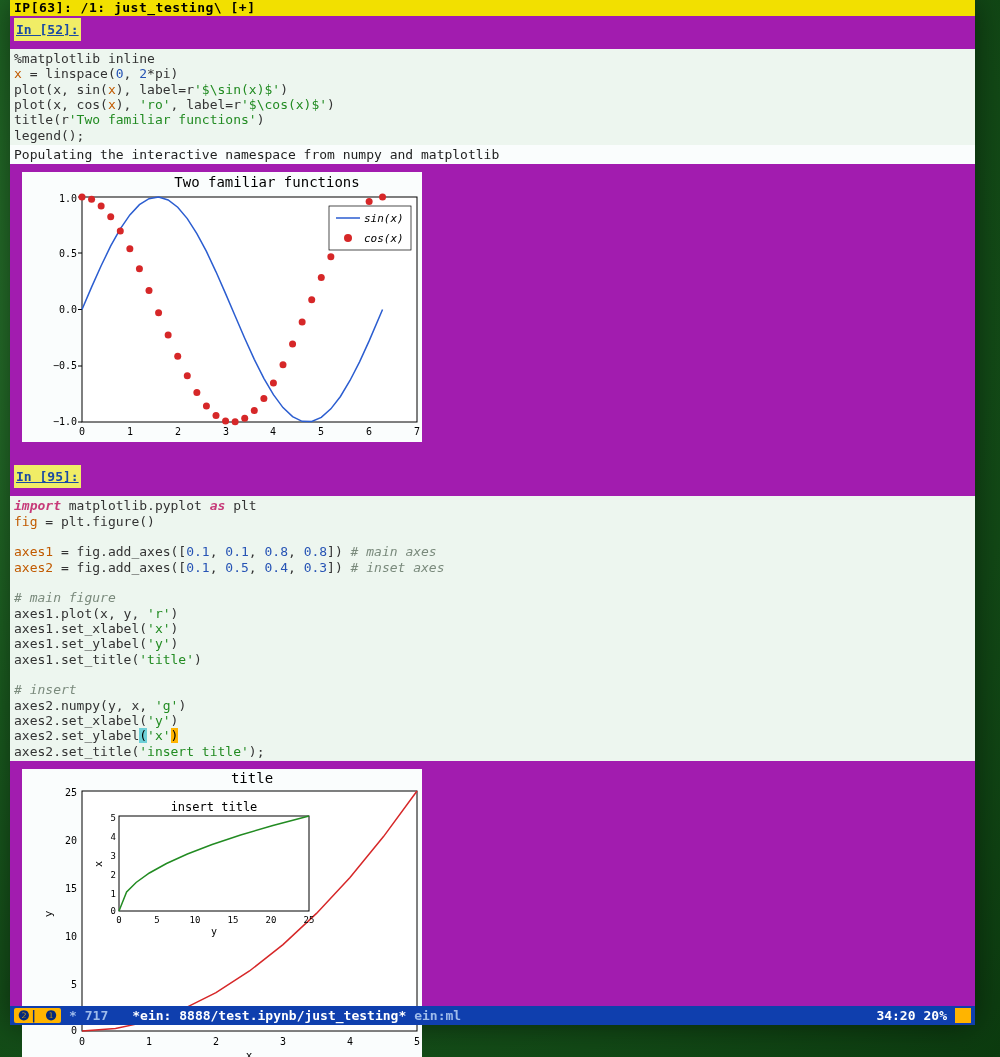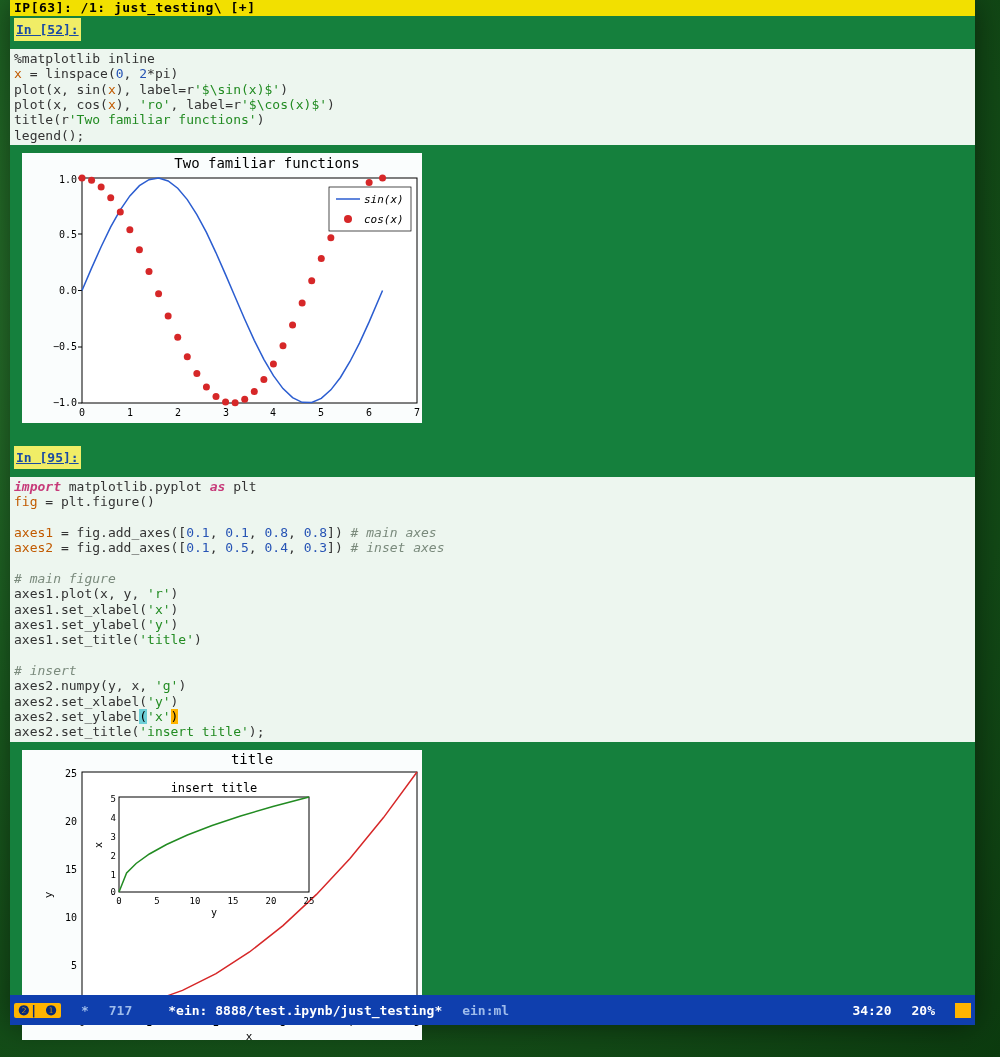--- a/index.html
+++ b/index.html
@@ -18,21 +18,21 @@
     background:
       radial-gradient(circle at 20% 30%, #2e7d32 0%, #1b5e20 40%, #0c3b0f 100%),
       radial-gradient(circle at 80% 70%, #2e7d32 0%, #1b5e20 40%, #0c3b0f 100%);
   }
   .window {
     position: absolute;
     left: 10px;
     top: 0;
     width: 965px;
     height: 1025px;
-    background: #15803d;
+    background: #a21caf;
     box-shadow: 0 0 30px rgba(0,0,0,0.5);
   }
   .titlebar {
     background: #f2e000;
     color: #000;
     font-weight: bold;
     padding: 0 4px;
     height: 16px;
     line-height: 16px;
     letter-spacing: 0.5px;
@@ -77,29 +77,29 @@
   }
   .hl-paren {
     background: #6ed0d8;
     color: #000;
   }
   .modeline {
     position: absolute;
     bottom: 0;
     left: 0;
     right: 0;
-    height: 30px;
+    height: 19px;
     background: #0f3fae;
     color: #9fbceb;
     display: flex;
     align-items: center;
     font-size: 13px;
     font-weight: bold;
     padding: 0 4px;
-    gap: 20px;
+    gap: 8px;
   }
   .modeline .ind {
     background: #ffb400;
     color: #062a7a;
     padding: 0 4px;
     border-radius: 2px;
   }
   .modeline .buf { color: #fff; margin-left: 16px; }
   .modeline .mode { color: #9fbceb; }
   .modeline .spacer { flex: 1; }
@@ -118,20 +118,21 @@
   <div class="titlebar">IP[63]: /1: just_testing\ [+]</div>
 
   <div>
     <span class="cell-prompt">In [52]:</span>
     <div class="code-area"><span>%matplotlib inline</span>
 <span class="var">x</span><span> = linspace(</span><span class="num">0</span><span>, </span><span class="num">2</span><span>*pi)</span>
 <span>plot(x, sin(</span><span class="var">x</span><span>), label=r</span><span class="str">'$\sin(x)$'</span><span>)</span>
 <span>plot(x, cos(</span><span class="var">x</span><span>), </span><span class="str">'ro'</span><span>, label=r</span><span class="str">'$\cos(x)$'</span><span>)</span>
 <span>title(r</span><span class="str">'Two familiar functions'</span><span>)</span>
 <span>legend();</span></div>
+    <div class="output-text">Populating the interactive namespace from numpy and matplotlib</div>
 
     <svg class="chart" width="400" height="270" viewBox="0 0 400 270">
       <text x="245" y="15" text-anchor="middle" font-size="14">Two familiar functions</text>
       <g>
         <rect x="60" y="25" width="335" height="225" fill="#fff" stroke="#000" stroke-width="1"></rect>
 
         <g font-size="10" text-anchor="end">
           <text x="55" y="30">1.0</text>
             <line x1="56" y1="25" x2="60" y2="25" stroke="#000"></line>
           <text x="55" y="85">0.5</text>

